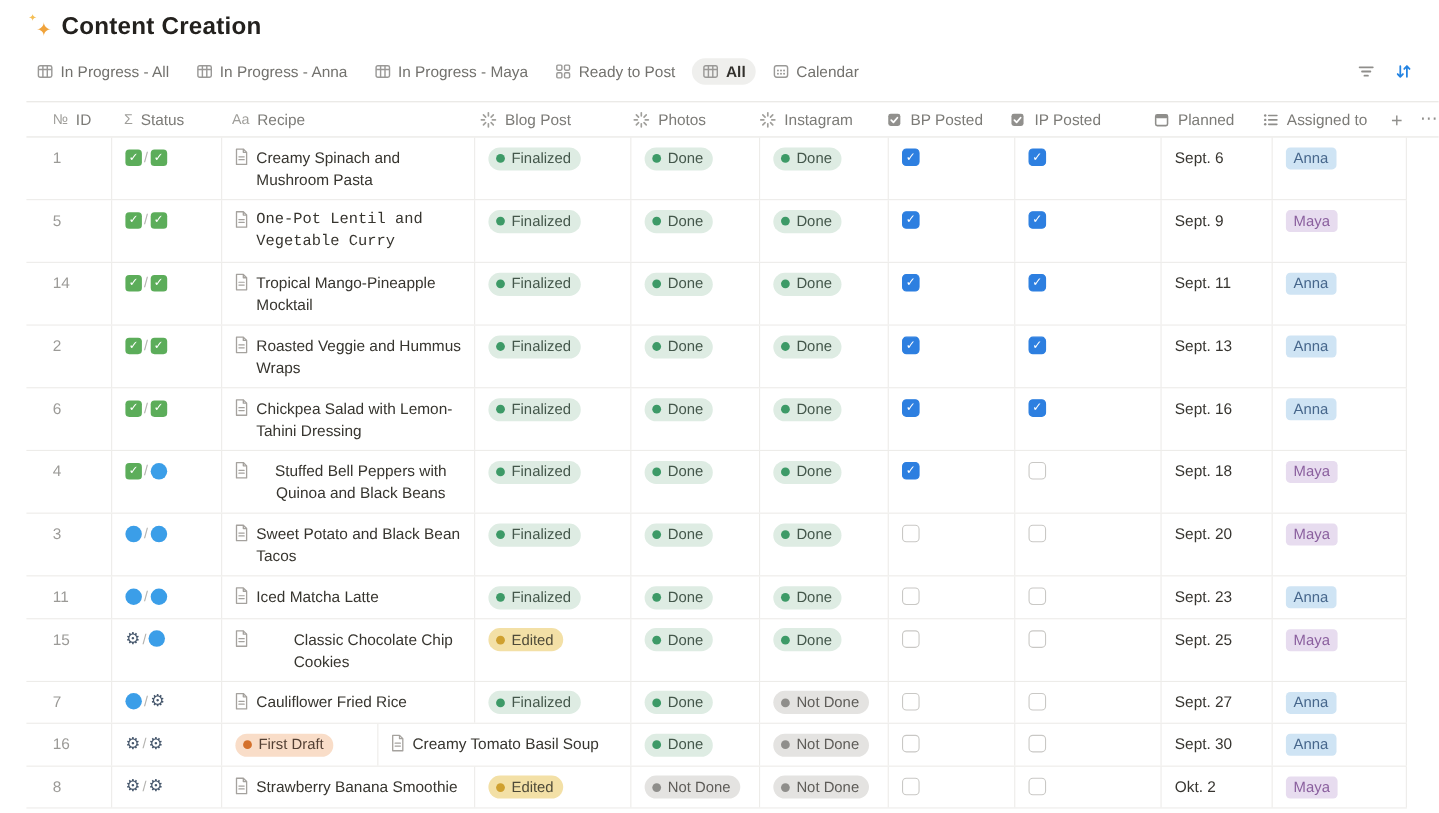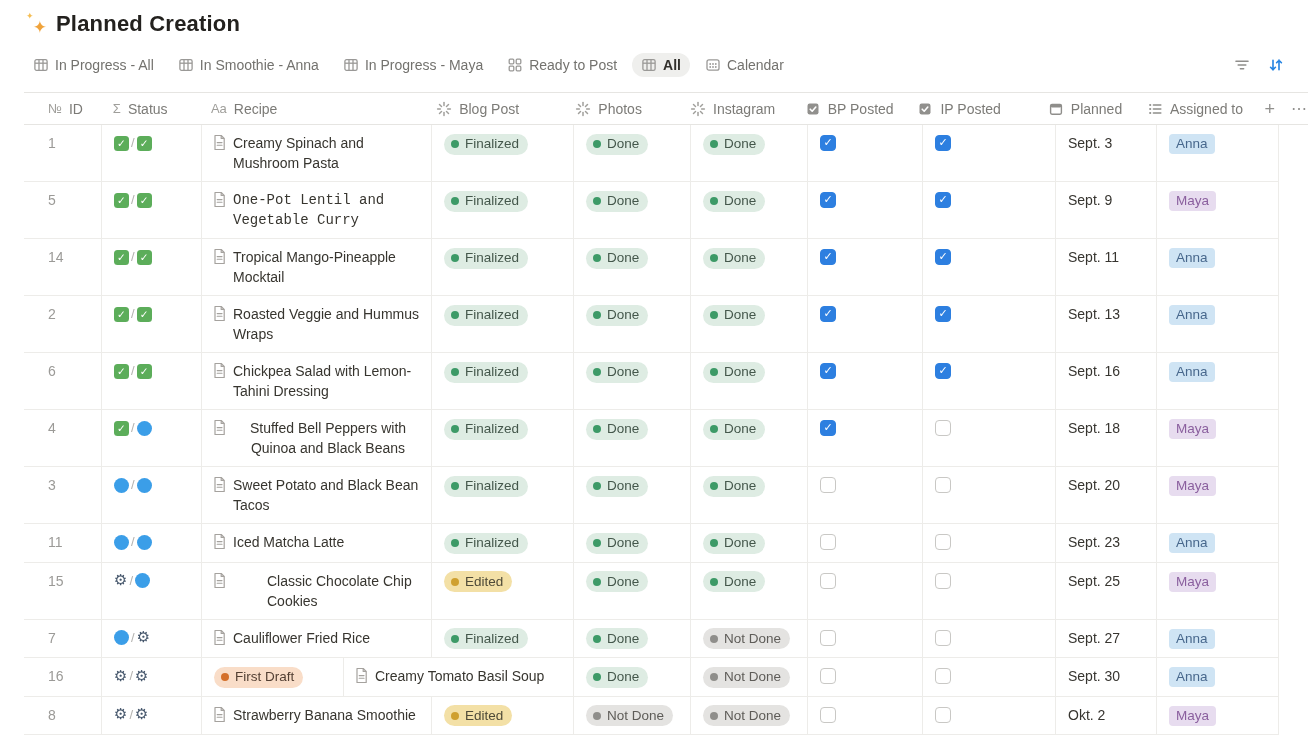--- a/index.html
+++ b/index.html
@@ -73,21 +73,21 @@
 </head>
 <body>
 
 <div class="page">
 
   <div class="title-row">
     <span class="sparkle">
       <span class="small">✦</span>
         <span class="big">✦</span>
     </span>
-    <span class="page-title">Planned Creation</span>
+    <span class="page-title">Content Creation</span>
   </div>
 
   <div class="tabbar">
     <div class="tabs" id="tabs">
         <div class="tab">
           <span class="ic">
             <svg width="16" height="16" viewBox="0 0 16 16">
               <g fill="none" stroke="#9A9997" stroke-width="1.3">
                 <rect x="1.9" y="2.7" width="12.2" height="10.6" rx="1.6"></rect>
                 <line x1="1.9" y1="6.2" x2="14.1" y2="6.2"></line>
@@ -102,21 +102,21 @@
           <span class="ic">
             <svg width="16" height="16" viewBox="0 0 16 16">
               <g fill="none" stroke="#9A9997" stroke-width="1.3">
                 <rect x="1.9" y="2.7" width="12.2" height="10.6" rx="1.6"></rect>
                 <line x1="1.9" y1="6.2" x2="14.1" y2="6.2"></line>
                 <line x1="6" y1="2.7" x2="6" y2="13.3"></line>
                 <line x1="10" y1="2.7" x2="10" y2="13.3"></line>
               </g>
             </svg>
           </span>
-          <span>In Smoothie - Anna</span>
+          <span>In Progress - Anna</span>
         </div>
         <div class="tab">
           <span class="ic">
             <svg width="16" height="16" viewBox="0 0 16 16">
               <g fill="none" stroke="#9A9997" stroke-width="1.3">
                 <rect x="1.9" y="2.7" width="12.2" height="10.6" rx="1.6"></rect>
                 <line x1="1.9" y1="6.2" x2="14.1" y2="6.2"></line>
                 <line x1="6" y1="2.7" x2="6" y2="13.3"></line>
                 <line x1="10" y1="2.7" x2="10" y2="13.3"></line>
               </g>
@@ -342,21 +342,21 @@
           <div class="cell" style="width: 117px;"><span class="pill" style="background: rgb(222, 236, 227); color: rgb(68, 87, 75);">
               <span class="dot" style="background: rgb(61, 154, 103);"></span>
               <span>Done</span>
             </span></div>
           <div class="cell" style="width: 115px;">
             <div class="cb checked">✓</div>
           </div>
           <div class="cell" style="width: 133px;">
             <div class="cb checked">✓</div>
           </div>
-          <div class="cell" style="width: 101px;"><span class="date-text">Sept. 3</span></div>
+          <div class="cell" style="width: 101px;"><span class="date-text">Sept. 6</span></div>
           <div class="cell" style="width: 122px;"><span class="ptag" style="background: rgb(207, 228, 244); color: rgb(71, 103, 140);">Anna</span></div>
         </div>
         <div class="trow">
           <div class="cell first" style="width: 78px;">5</div>
           <div class="cell" style="width: 100px;">
             <div class="status-wrap">
               <span class="st-check">✓</span>
               <span class="st-sep">/</span>
               <span class="st-check">✓</span>
             </div>

